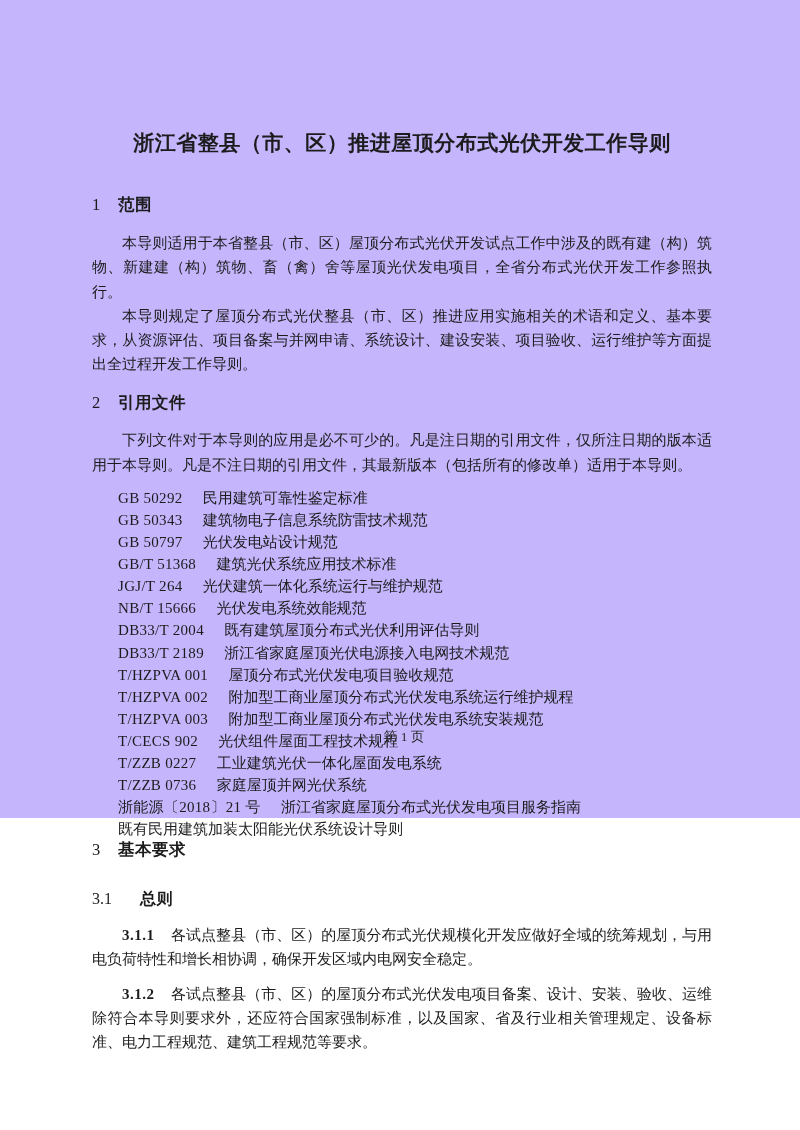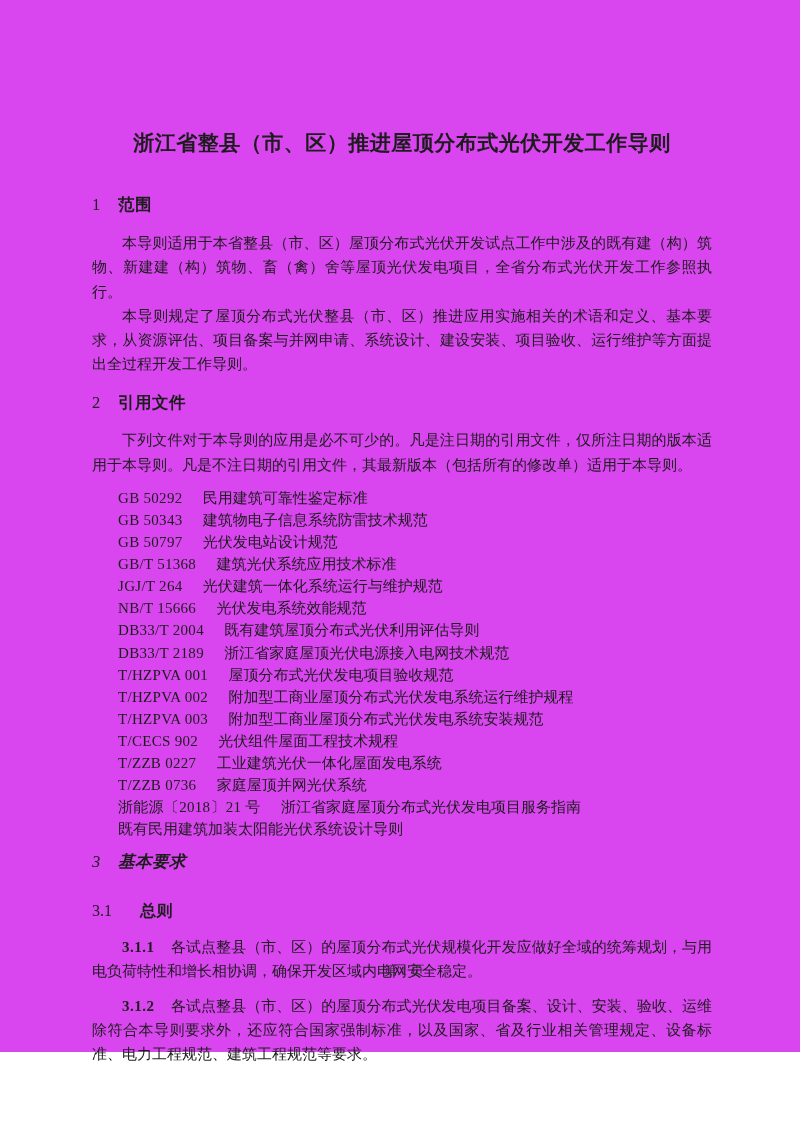--- a/index.html
+++ b/index.html
@@ -11,24 +11,24 @@
     width: 800px;
     height: 1130px;
     overflow: hidden;
     color: #1c1c1c;
     font-family: "Liberation Serif", "DejaVu Serif", serif;
     -webkit-font-smoothing: antialiased;
   }
   .page {
     box-sizing: border-box;
     width: 800px;
-    height: 1052px;
+    height: 818px;
     padding: 130px 88px 0 92px;
     position: relative;
-    background: #d946ef;
+    background: #c4b5fd;
   }
   .doc-title {
     font-size: 21px;
     font-weight: 700;
     text-align: center;
     letter-spacing: 0.5px;
     margin: 0 0 0 0;
     line-height: 1.3;
   }
   .sec-heading {
@@ -42,21 +42,21 @@
     min-width: 12px;
     margin-right: 14px;
     font-weight: 400;
   }
   .sec-heading .sec-label {
     font-weight: 700;
     letter-spacing: 0.5px;
   }
   .h-scope    { margin-top: 38px; }
   .h-refs     { margin-top: 16px; }
-  .h-req      { margin-top: 12px; font-style: italic; }
+  .h-req      { margin-top: 0; }
   .h-general  { margin-top: 28px; font-size: 16px; }
   .h-general .sec-num { margin-right: 28px; }
   .body-para {
     font-size: 15px;
     line-height: 24.3px;
     text-align: justify;
     text-indent: 2em;
     margin: 0;
   }
   .para-group { margin-top: 15px; }

